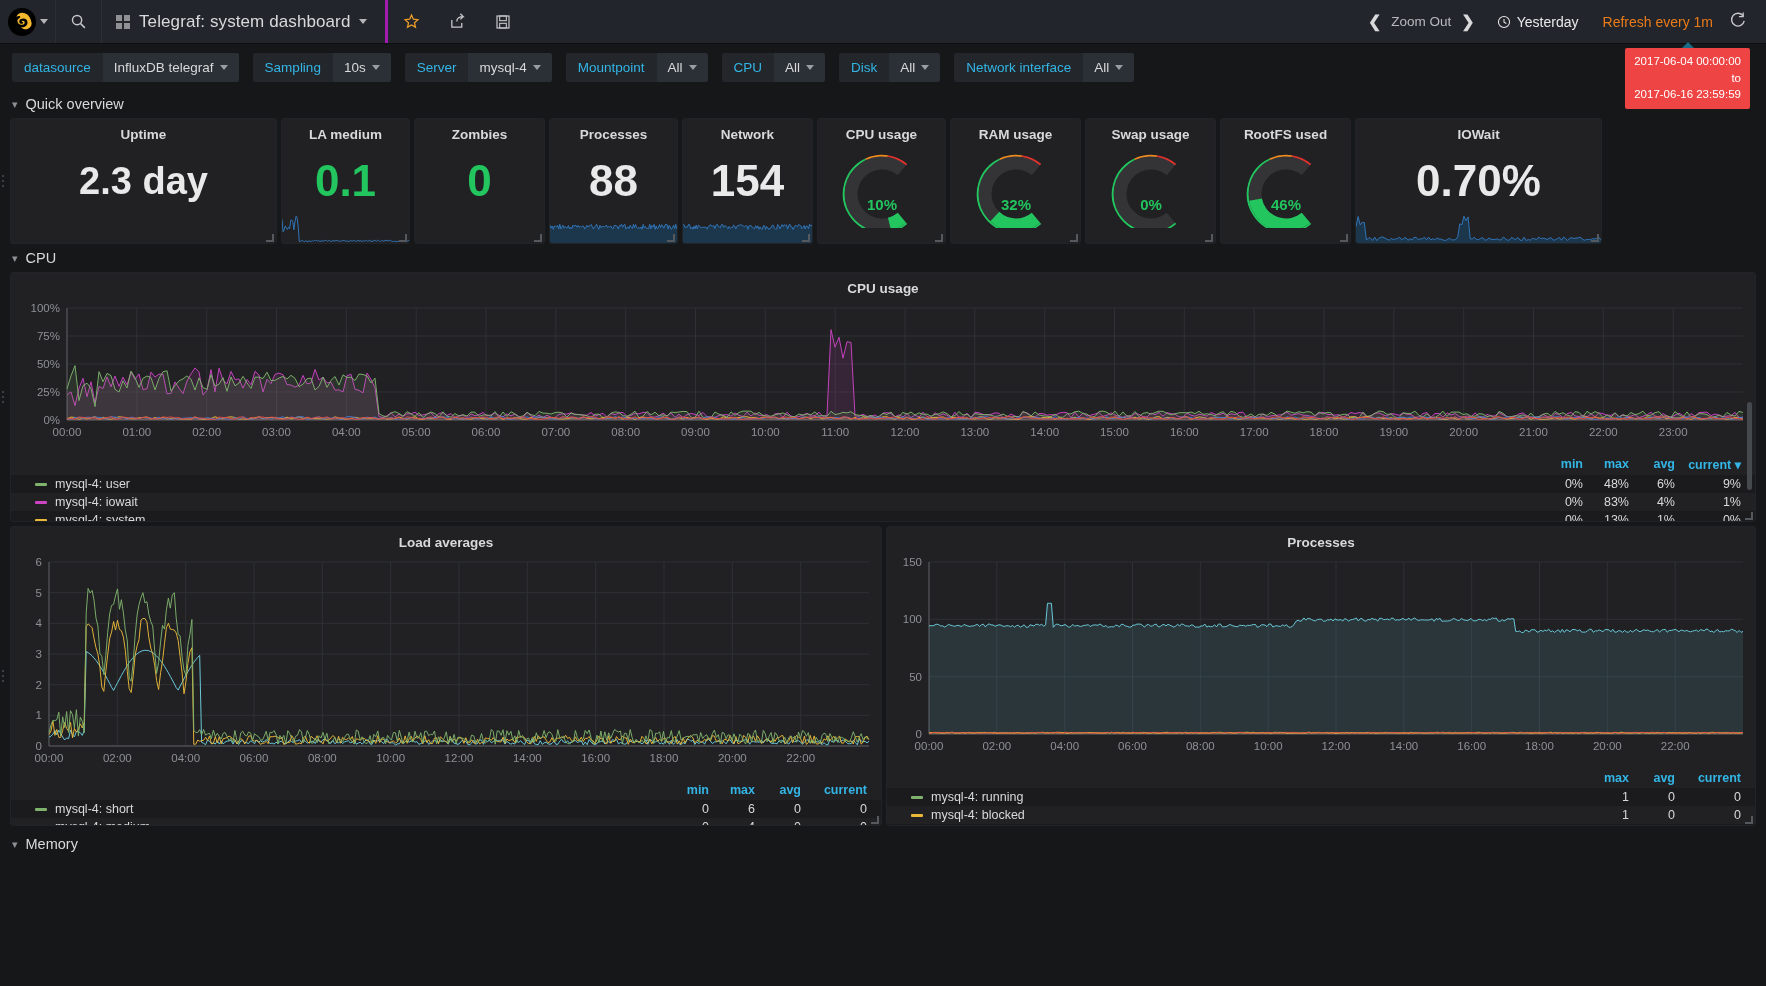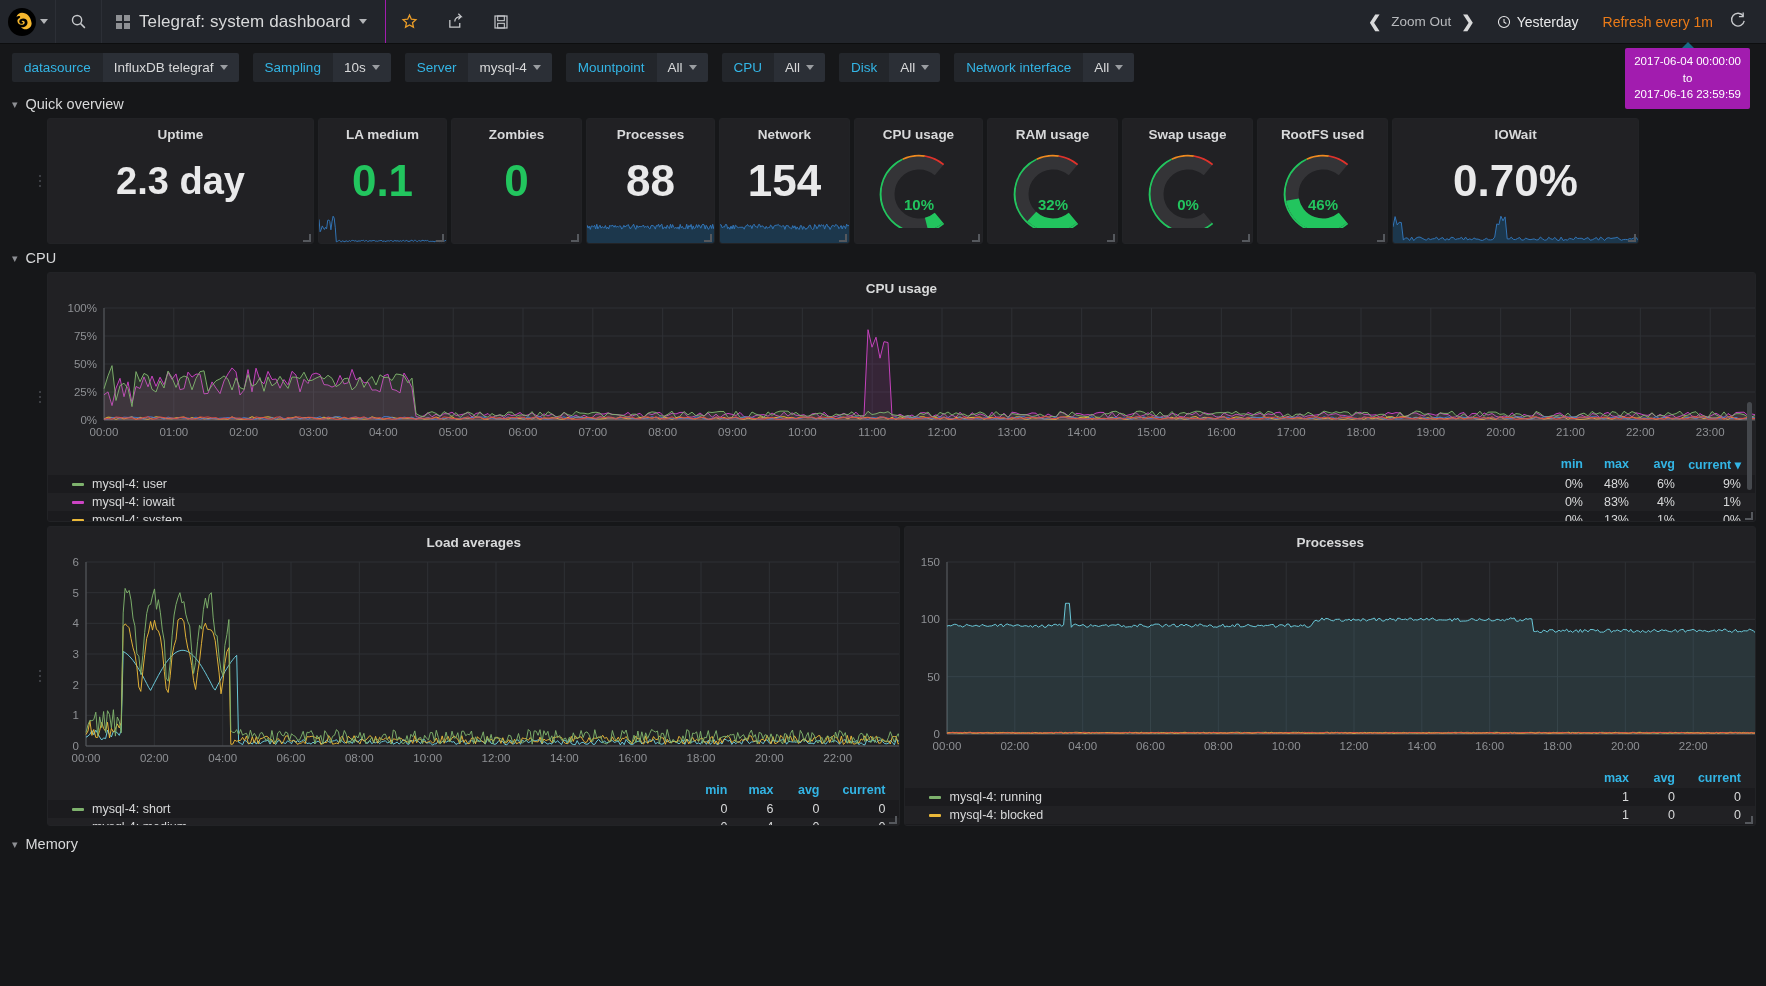--- a/index.html
+++ b/index.html
@@ -26,21 +26,21 @@
   .logo-wrap { width: 56px; display:flex; align-items:center; justify-content:center; gap:4px; border-right:1px solid #2c2f36; cursor:pointer;}
   .logo-circle {
     width: 28px; height: 28px; border-radius: 50%;
     background: #000; display:flex; align-items:center; justify-content:center;
     position: relative;
   }
   .caret { width:0; height:0; border-left:4px solid transparent; border-right:4px solid transparent; border-top:5px solid #b3b5b8; display:inline-block; }
   .search-cell { width: 46px; padding:0; }
   .dash-title-cell {
     display:flex; align-items:center; gap:9px; padding: 0 18px 0 14px;
-    border-right:1px solid #a21caf; cursor:pointer;
+    border-right:3px solid #a21caf; cursor:pointer;
   }
   .dash-title { font-size: 17px; color: #d8d9da; letter-spacing:.1px; }
   .grid-icon { display:grid; grid-template-columns:repeat(2,6px); grid-template-rows:repeat(2,6px); gap:2px; }
   .grid-icon i { background:#8e9094; display:block; }
   .icon-btn { width:46px; display:flex; align-items:center; justify-content:center; cursor:pointer; }
   .navbar-right {
     margin-left:auto; display:flex; align-items:center; gap:0; padding-right:8px;
   }
   .zoomout { display:flex; align-items:center; gap:10px; padding:0 10px; cursor:pointer; font-size:13.5px; color:#b8babd;}
   .chev { color:#d8d9da; font-size:16px; font-weight:bold;}
@@ -58,34 +58,34 @@
   .varvalue {
     background:#2b2f36; color:#d8d9da; font-size:13.5px;
     padding:7px 11px; border-radius:0 2px 2px 0; white-space:nowrap;
     display:flex; align-items:center; gap:6px; cursor:pointer;
   }
   .varvalue .caret { border-top-color:#9a9da1; }
 
   
   .timetip {
     position:absolute; right:16px; top:4px;
-    background:#a21caf; color:#fff; font-size:11.5px; text-align:center;
+    background:#ef4444; color:#fff; font-size:11.5px; text-align:right;
     padding:5px 9px 6px; border-radius:2px; line-height:1.45; white-space:nowrap;
   }
   .timetip:before{
     content:''; position:absolute; top:-6px; left:50%; margin-left:-6px;
     border-left:6px solid transparent; border-right:6px solid transparent; border-bottom:6px solid #176b87;
   }
 
   
   .rowheader { display:flex; align-items:center; gap:8px; padding:6px 0 6px 12px; font-size:14.5px; color:#d8d9da; cursor:pointer;}
   .rowheader .ch { color:#8e9094; font-size:11px; }
 
   
-  .panelrow { display:flex; padding:0 10px; gap:4px; position:relative;margin-left:37px;}
+  .panelrow { display:flex; padding:0 10px; gap:4px; position:relative;}
   .drag-dots { position:absolute; left:2px; top:50%; transform:translateY(-50%); display:flex; flex-direction:column; gap:3px;}
   .drag-dots i { width:2px;height:2px;background:#4a4d52;display:block;border-radius:50%;}
   .panel {
     background:#212124; border:1px solid #222326; border-radius:3px;
     position:relative; overflow:hidden;
   }
   .panel-title { text-align:center; font-size:13.5px; font-weight:bold; color:#d8d9da; padding:8px 0 2px;}
   .resize { position:absolute; right:2px; bottom:1px; width:8px; height:8px; cursor:nwse-resize;}
   .resize:after{ content:''; position:absolute; right:0; bottom:0; border-right:2px solid #55585d; border-bottom:2px solid #55585d; width:6px;height:6px;}
 

